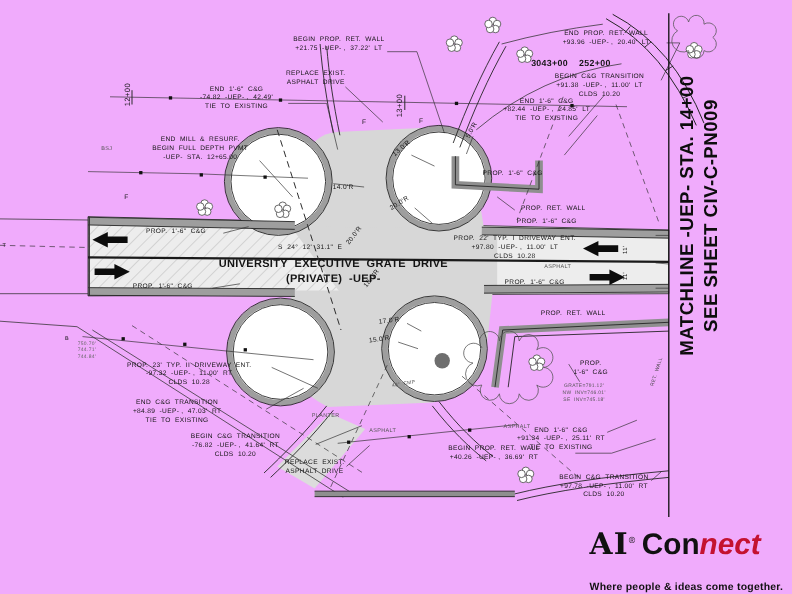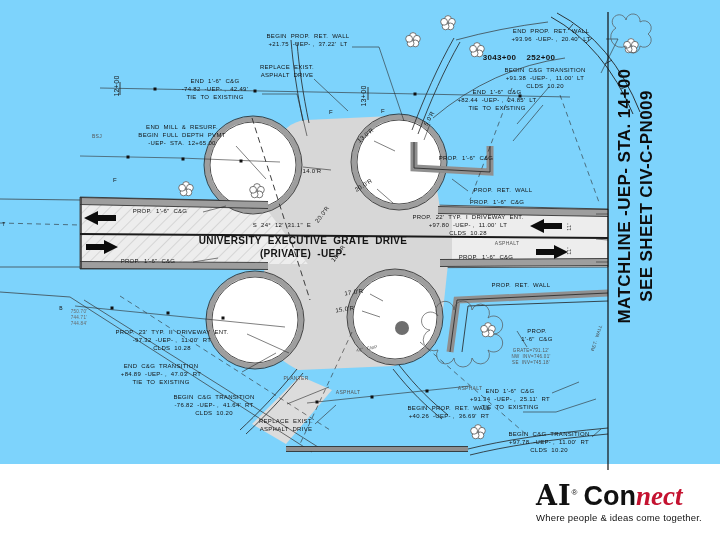--- a/index.html
+++ b/index.html
@@ -1,31 +1,31 @@
 <!DOCTYPE html>
 <html><head>
 <meta charset="utf-8">
 <style>
   html,body{margin:0;padding:0;background:#fff;}
   body{width:720px;height:540px;overflow:hidden;}
-  #plan{position:relative;width:720px;height:464px;font-family:"Liberation Sans",sans-serif;background:#7dd3fc;}
+  #plan{position:relative;width:720px;height:540px;font-family:"Liberation Sans",sans-serif;background:#f0abfc;}
   #linework{position:absolute;left:0;top:0;}
   #annotations{position:absolute;left:0;top:0;width:720px;height:540px;}
   .lbl{position:absolute;white-space:pre;text-align:center;font-size:6px;line-height:1.3;
        letter-spacing:.3px;color:#141414;transform-origin:center;}
   .matchline-text{position:absolute;left:636px;top:196px;transform:translate(-50%,-50%) rotate(-90deg);
        font-weight:700;font-size:17px;letter-spacing:.4px;text-align:center;white-space:nowrap;
        color:#0d0d0d;line-height:1.3;}
   .logo{position:absolute;left:536px;top:482px;}
   .logo-row{font-size:27px;font-weight:700;color:#111;white-space:nowrap;line-height:1;}
   .logo-ai{font-family:"DejaVu Serif","Liberation Serif",serif;font-weight:700;letter-spacing:1px;}
   .logo-tm{font-size:8px;vertical-align:super;font-weight:400;}
   .logo-con{margin-left:6px;}
-  .logo-nect{font-style:italic;font-family:Liberation Serif, serif;}
-  .logo-tagline{font-size:9.5px;font-weight:400;color:#111;margin-top:2px;letter-spacing:.2px;}
+  .logo-nect{font-style:italic;}
+  .logo-tagline{font-size:9.5px;font-weight:700;color:#111;margin-top:19px;letter-spacing:.2px;}
 </style>
 </head>
 <body>
 
 <div id="plan">
 
   <svg id="linework" width="720" height="540" viewBox="0 0 720 540">
     <defs>
       <pattern id="hatch" width="8" height="8" patternUnits="userSpaceOnUse" patternTransform="rotate(45)">
         <line x1="0" y1="0" x2="0" y2="8" stroke="#bdbdbd" stroke-width="1"></line>

